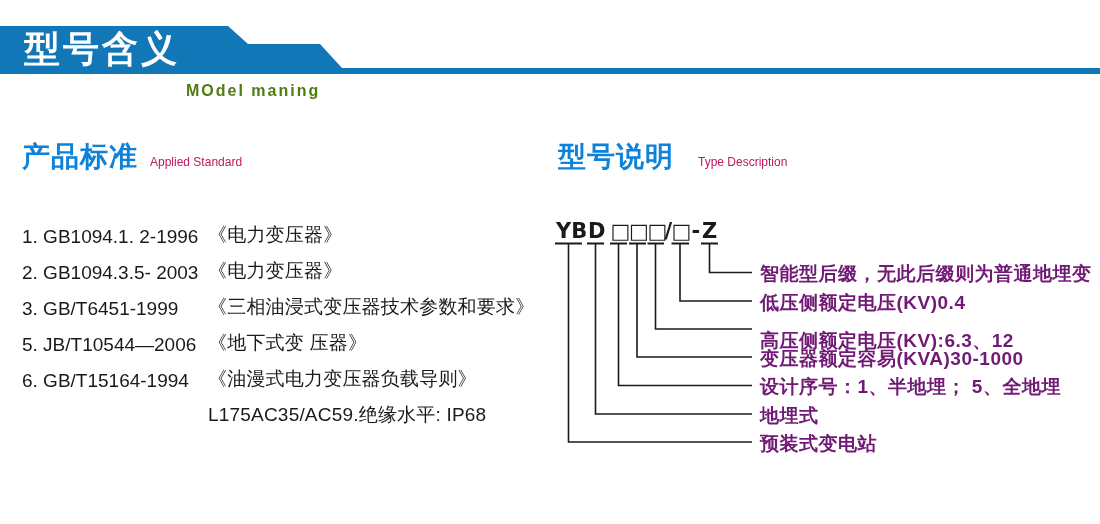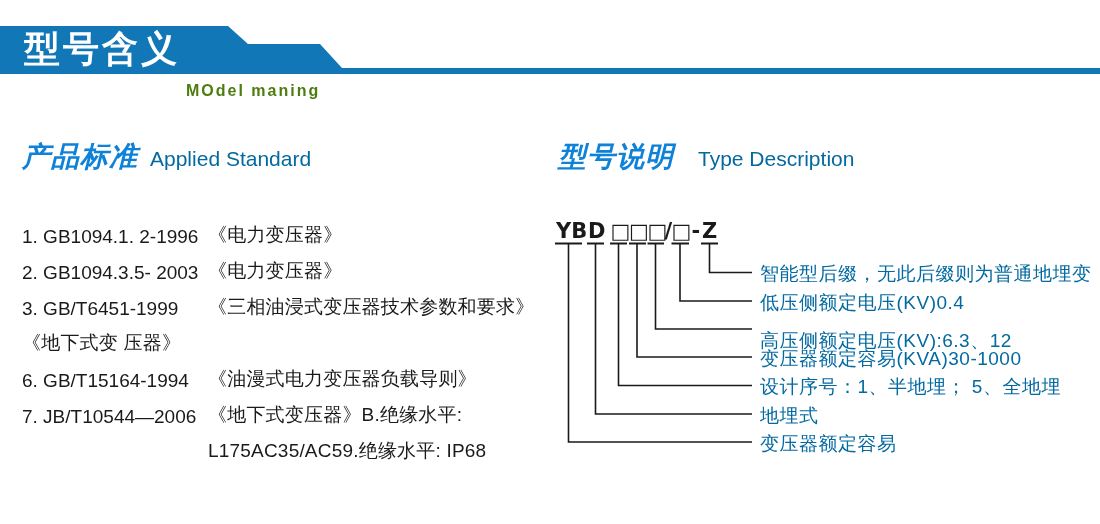--- a/index.html
+++ b/index.html
@@ -16,38 +16,38 @@
     position:absolute;left:24px;top:30px;color:#ffffff;font-size:36px;font-weight:bold;
     letter-spacing:3px;line-height:38px;white-space:nowrap;
   }
   .banner-sub{
     position:absolute;left:186px;top:49px;color:#4d7c0f;font-size:16px;font-weight:bold;
     letter-spacing:2px;white-space:nowrap;margin-top:33px;
   }
 
   
   .sec-head{position:absolute;display:flex;align-items:baseline;white-space:nowrap;}
-  .sec-head .zh{color:#0e82d9;font-size:28px;font-weight:bold;letter-spacing:1px;font-style:italic;}
-  .sec-head .en{color:#0369a1;font-size:21px;margin-left:12px;}
+  .sec-head .zh{color:#0e82d9;font-size:28px;font-weight:bold;letter-spacing:1px;}
+  .sec-head .en{color:#be185d;font-size:12px;margin-left:12px;}
   #std-head{left:22px;top:138px;}
   #model-head{left:558px;top:138px;text-align:center;}
   #model-head .en{margin-left:24px;}
 
   
   .std-list{position:absolute;left:22px;top:212px;width:540px;}
   .std-row{display:flex;height:36px;align-items:flex-end;font-size:19px;white-space:pre;}
   .std-code{width:186px;flex-shrink:0;}
   .std-desc{letter-spacing:0.2px;}
 
   
   .diagram-svg{position:absolute;left:0;top:0;width:1100px;height:524px;display:block;pointer-events:none;}
   .code-text{font-family:"DejaVu Sans","Liberation Sans",sans-serif;font-weight:bold;font-size:21px;fill:#1a1a1a;}
   .model-label{
-    position:absolute;left:760px;font-size:19px;font-weight:normal;white-space:nowrap;
-    letter-spacing:0.5px;color:#0369a1;
+    position:absolute;left:760px;font-size:19px;font-weight:bold;white-space:nowrap;
+    letter-spacing:0.5px;color:#701a75;
   }
 </style>
 </head>
 <body>
 
 <div class="page">
 
   <div>
     <svg class="banner-svg" viewBox="0 0 1100 90">
       <polygon points="0,26 228,26 248,44 320,44 342,68 1100,68 1100,74 0,74" fill="#1277b7"></polygon>
@@ -68,29 +68,26 @@
     </div>
     <div class="std-row">
       <span class="std-code">2. GB1094.3.5- 2003</span>
       <span class="std-desc">《电力变压器》</span>
     </div>
     <div class="std-row">
       <span class="std-code">3. GB/T6451-1999</span>
       <span class="std-desc">《三相油浸式变压器技术参数和要求》</span>
     </div>
     <div class="std-row">
+      <span class="std-code">5. JB/T10544—2006</span>
       <span class="std-desc">《地下式变 压器》</span>
     </div>
     <div class="std-row">
       <span class="std-code">6. GB/T15164-1994</span>
       <span class="std-desc">《油漫式电力变压器负载导则》</span>
-    </div>
-    <div class="std-row">
-      <span class="std-code">7. JB/T10544—2006</span>
-      <span class="std-desc">《地下式变压器》B.绝缘水平:</span>
     </div>
     <div class="std-row">
       <span class="std-code"></span>
       <span class="std-desc">L175AC35/AC59.绝缘水平: IP68</span>
     </div>
   </div>
 
   <div class="sec-head" id="model-head">
     <span class="zh">型号说明</span>
     <span class="en">Type Description</span>
@@ -130,15 +127,15 @@
       <polyline points="568.5,243.5 568.5,442 752,442"></polyline>
     </g>
   </svg>
 
   <div class="model-label" style="top:261px;">智能型后缀，无此后缀则为普通地埋变</div>
   <div class="model-label" style="top:289.5px;">低压侧额定电压(KV)0.4</div>
   <div class="model-label" style="top:328px;">高压侧额定电压(KV):6.3、12</div>
   <div class="model-label" style="top:345.5px;">变压器额定容易(KVA)30-1000</div>
   <div class="model-label" style="top:374px;">设计序号：1、半地埋； 5、全地埋</div>
   <div class="model-label" style="top:402.5px;">地埋式</div>
-  <div class="model-label" style="top:430.5px;">变压器额定容易</div>
+  <div class="model-label" style="top:430.5px;">预装式变电站</div>
 
 </div>
 
 </body></html>

